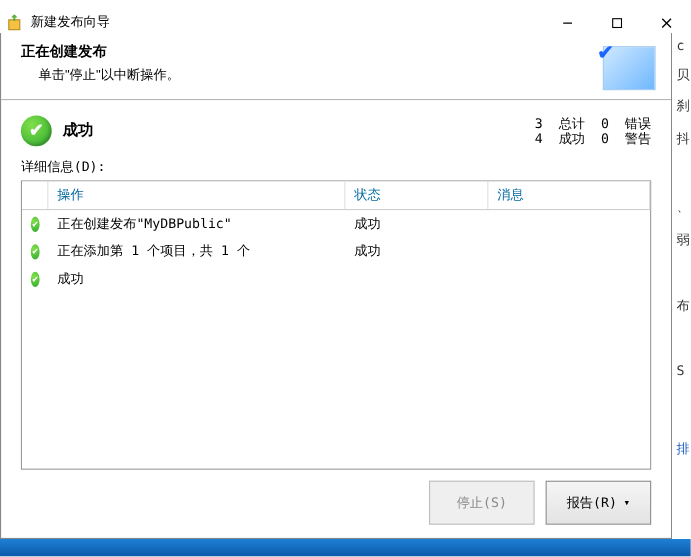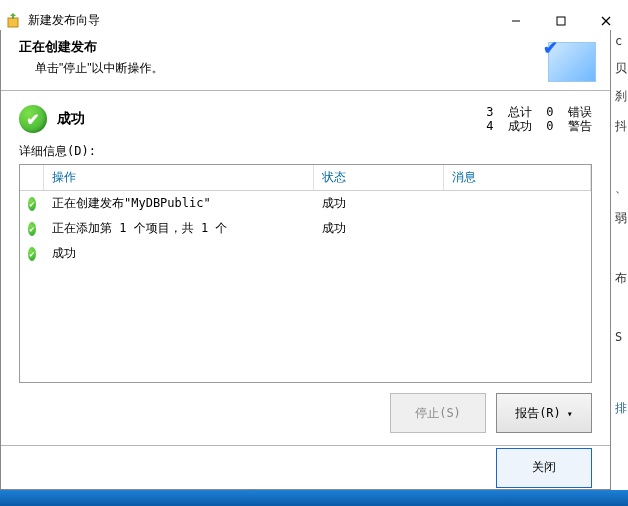--- a/index.html
+++ b/index.html
@@ -260,25 +260,20 @@
         <span>停止(S)</span>
       </div>
       <div class="btn">
         <span>报告(R)</span>
         <span class="caret">▾</span>
       </div>
     </div>
 
   </div>
 
-  <div class="footer">
-    <div class="btn primary-outline">
-      <span>关闭</span>
-    </div>
-  </div>
 
 </div>
 
 <div class="rightmargin">
   <span style="top:4px">c</span>
   <span style="top:30px">贝</span>
   <span style="top:58px">刹</span>
   <span style="top:88px">抖</span>
   <span style="top:150px">、</span>
   <span style="top:180px">弱</span>

